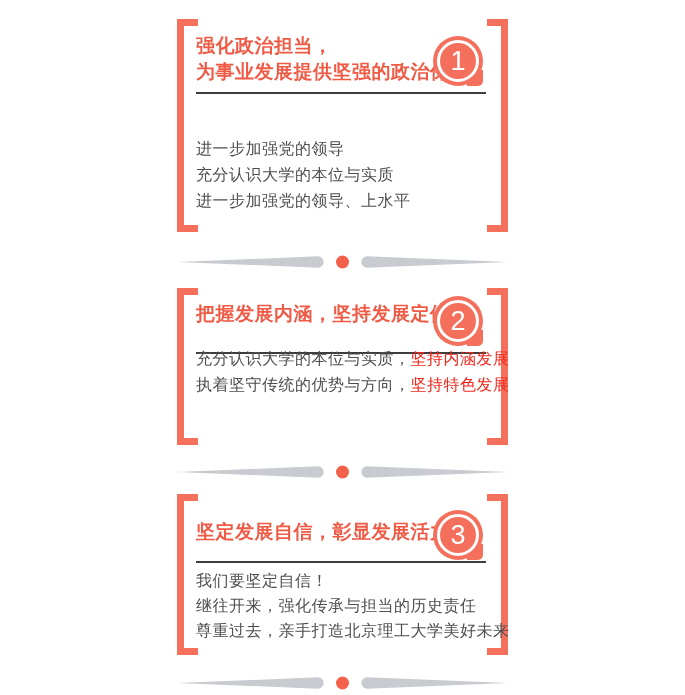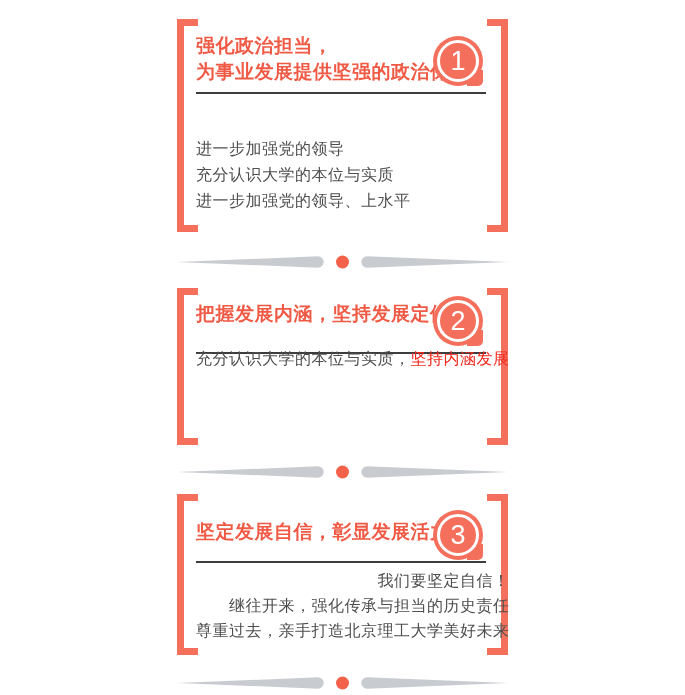--- a/index.html
+++ b/index.html
@@ -23,21 +23,21 @@
   .badge{position:absolute;left:256px;width:50px;height:50px;background:#f4705c;border-radius:50%;}
   .badge::before{content:"";position:absolute;right:0;bottom:0;width:16px;height:16px;background:#f4705c;border-bottom-right-radius:5px;}
   .badge .ring{position:absolute;left:4px;top:4px;right:4px;bottom:4px;border:3px solid #ffffff;border-radius:50%;box-sizing:border-box;}
   .badge .num{position:absolute;left:0;top:0;width:50px;height:50px;display:flex;align-items:center;justify-content:center;color:#ffffff;font-size:27px;font-weight:500;}
   
   .rule{position:absolute;left:19px;width:290px;height:2px;background:#3d3d3d;}
   
   .body{position:absolute;left:19px;color:#4e4e4e;font-size:16px;letter-spacing:0.5px;white-space:nowrap;}
   .body .line{display:block;}
   .lh26 .line{line-height:26px;}
-  .lh25 .line{line-height:25px;text-align:right;}
+  .lh25 .line{line-height:25px;}
   .hl{color:#f2261a;}
   
   .divider{position:absolute;left:177px;width:331px;height:20px;}
   .divider svg{display:block;}
 </style>
 </head>
 <body>
 
 <div class="section" style="top:19px;height:213px;">
   <div class="bracket left"></div>
@@ -72,20 +72,21 @@
   <div class="title" style="top:13px;">
     <span class="line" style="display:block;">把握发展内涵，坚持发展定位</span>
   </div>
   <div class="badge" style="top:8px;">
     <span class="ring"></span>
     <span class="num">2</span>
   </div>
   <div class="rule" style="top:64px;"></div>
   <div class="body lh26" style="top:58px;">
     <span class="line"><span>充分认识大学的本位与实质，</span><span class="hl">坚持内涵发展</span></span>
+    <span class="line"><span>执着坚守传统的优势与方向，</span><span class="hl">坚持特色发展</span></span>
   </div>
 </div>
 
 <div class="divider" style="top:462px;">
   <svg width="331" height="20" viewBox="0 0 331 20">
     <path d="M0,10 L141,4.3 A5.7,5.7 0 0 1 141,15.7 Z" fill="#c8ccd1"></path>
     <circle cx="165.5" cy="10" r="6.5" fill="#f4614b"></circle>
     <path d="M331,10 L190,4.3 A5.7,5.7 0 0 0 190,15.7 Z" fill="#c8ccd1"></path>
   </svg>
 </div>

